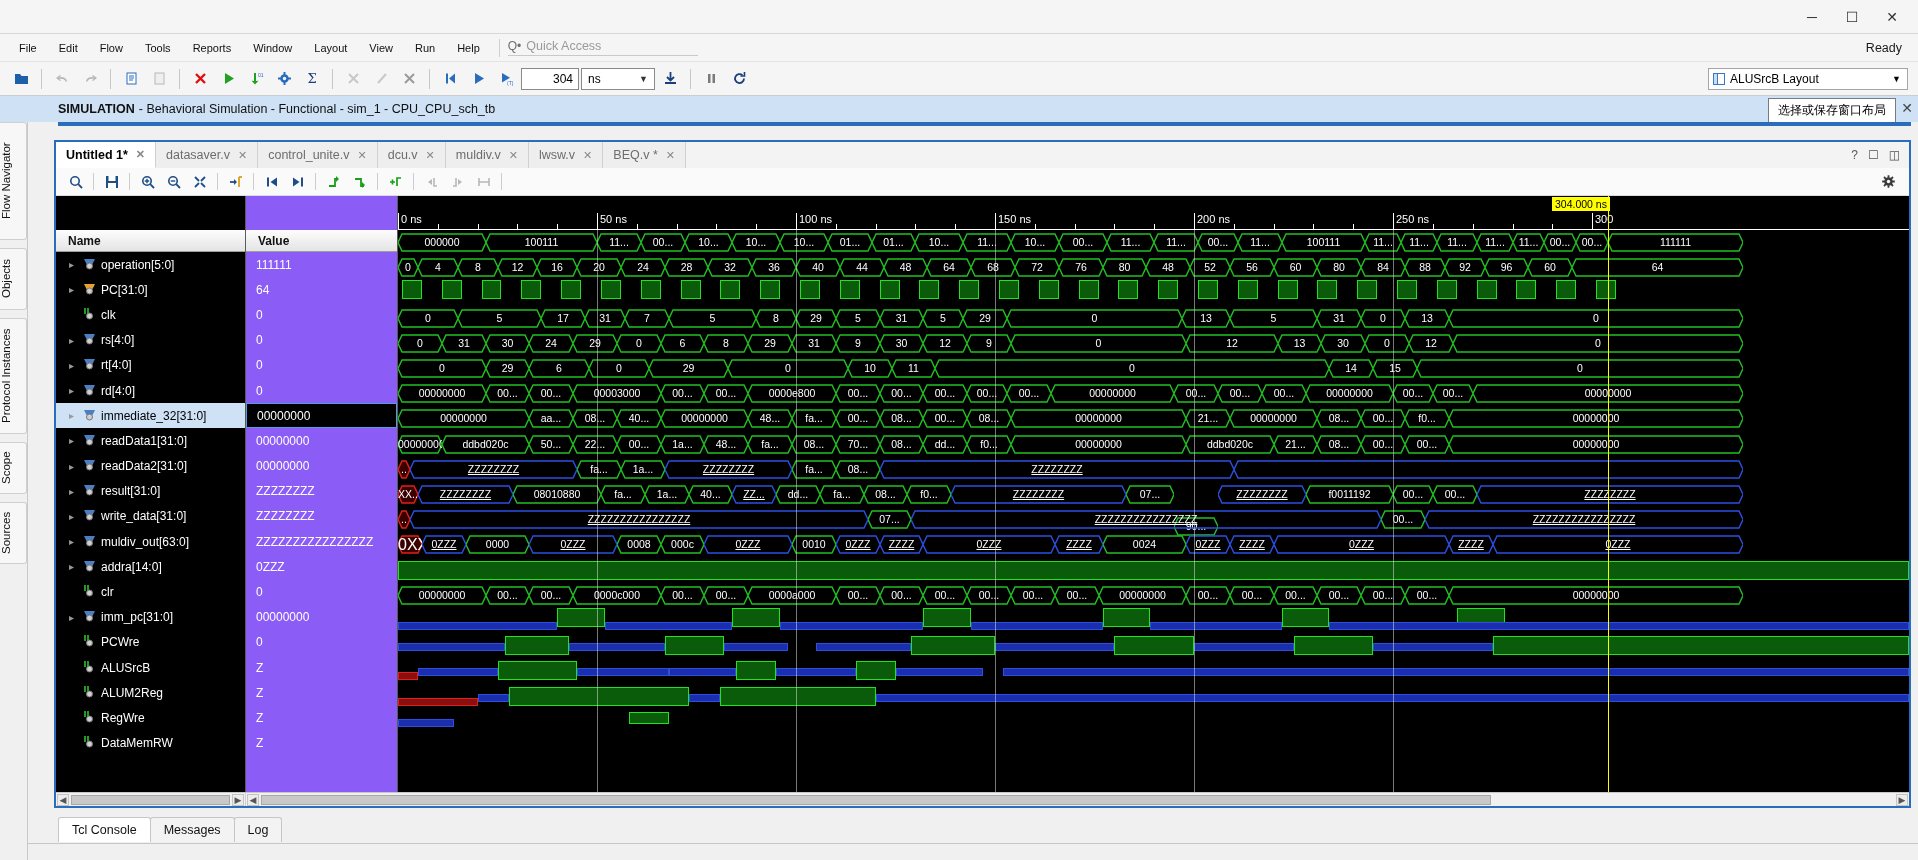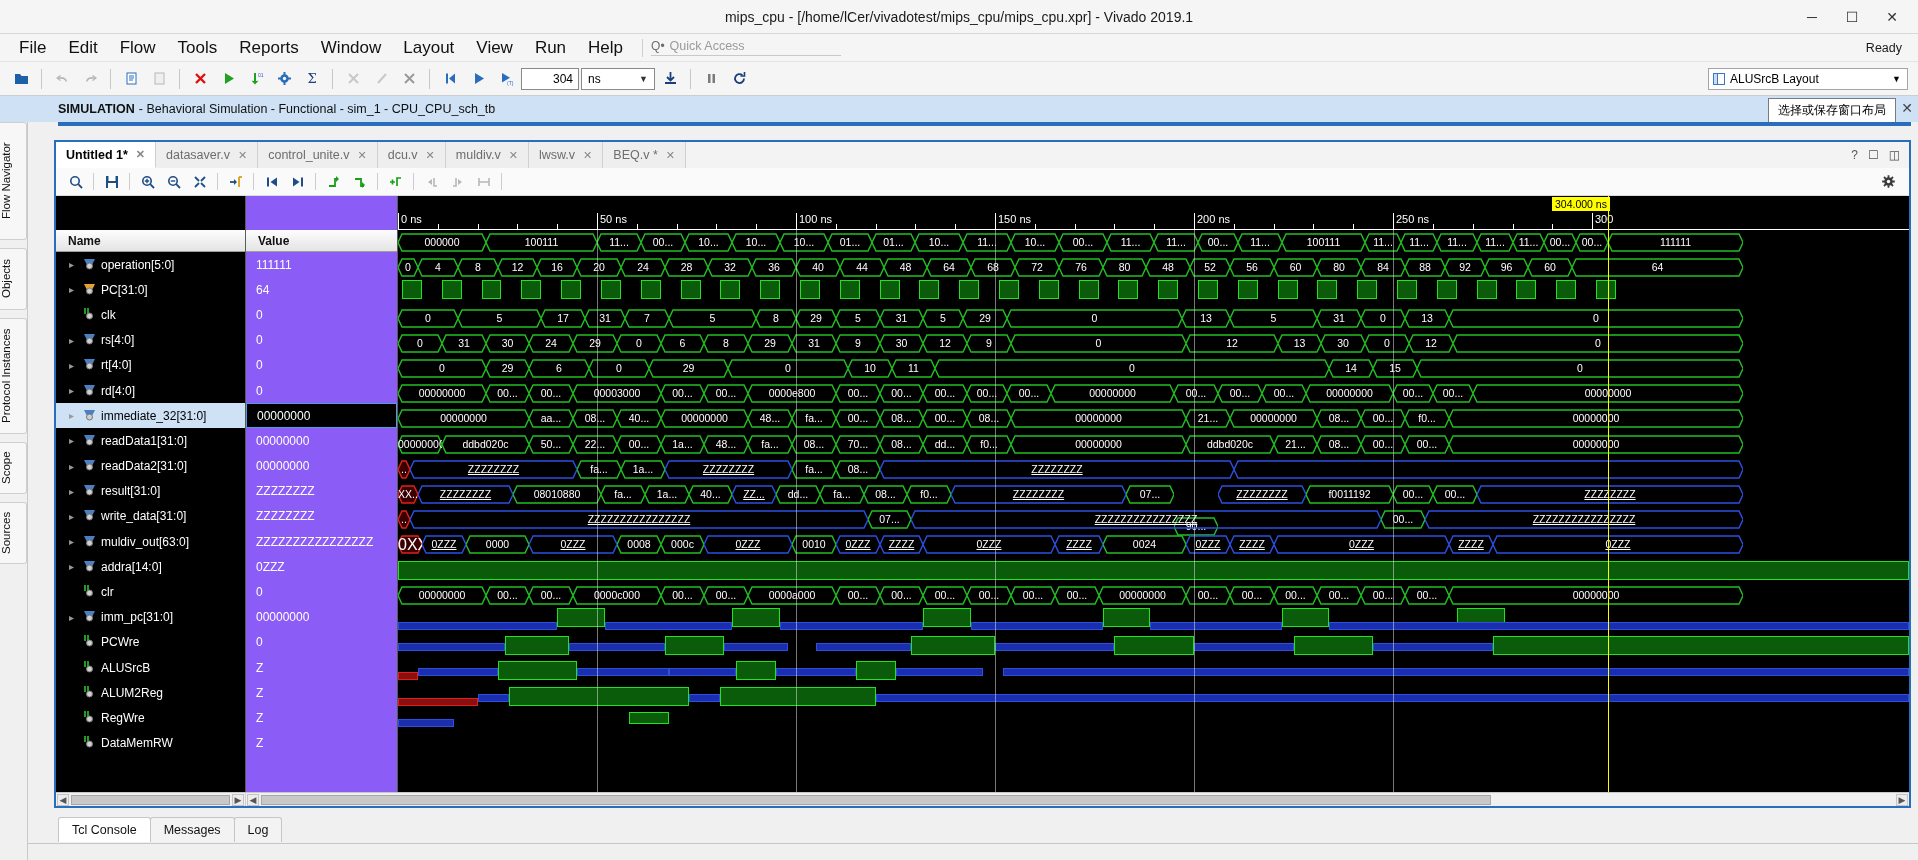--- a/index.html
+++ b/index.html
@@ -19,21 +19,21 @@
   }
   .titlebar .title { font-size: 14px; color: #1a1a1a; }
   .winbtns { position: absolute; right: 6px; top: 0; height: 34px; display: flex; align-items: center; }
   .winbtn { width: 40px; height: 30px; display: flex; align-items: center; justify-content: center;
             font-size: 14px; color: #333; cursor: default; }
   
   .menubar {
     height: 28px; background: #f5f5f5; display: flex; align-items: center;
     padding-left: 8px; border-bottom: 1px solid #e3e3e3;
   }
-  .menu-item { padding: 3px 11px; font-size: 17px; color: #111; }
+  .menu-item { padding: 3px 11px; font-size: 11px; color: #111; }
   .menu-sep { width: 1px; height: 18px; background: #cfcfcf; margin: 0 8px; }
   .quick {
     display: flex; align-items: center; gap: 5px; color: #9a9a9a; font-size: 12.5px;
     border-bottom: 1px solid #c9c9c9; padding-bottom: 2px; min-width: 190px;
   }
   .quick .qi { color: #6d6d6d; font-size: 12px; }
   .ready { margin-left: auto; margin-right: 16px; font-size: 12.5px; color: #1a1a1a; }
   
   .toolbar {
     height: 34px; background: #f5f5f5; display: flex; align-items: center;
@@ -151,21 +151,20 @@
   }
   .btab.active { background: #fff; }
   .bdivider { position: absolute; left: 0; right: 0; bottom: 16px; height: 1px; background: #c6c6c6; }
   .statusbar { position: absolute; left: 0; right: 0; bottom: 0; height: 16px; background: #f0f0f0; }
   .blue-top-strip { position:absolute; left: 30px; right: 7px; top: 0; height: 4px; background: #2a6dbd; }
 </style>
 </head>
 <body>
 
 <div class="titlebar">
-  <div class="title">mips_cpu - [/home/lCer/vivadotest/mips_cpu/mips_cpu.xpr] - Vivado 2019.1</div>
   <div class="winbtns">
     <div class="winbtn">─</div>
     <div class="winbtn">☐</div>
     <div class="winbtn">✕</div>
   </div>
 </div>
 
 <div class="menubar">
   <div class="menu-item">File</div>
   <div class="menu-item">Edit</div>

